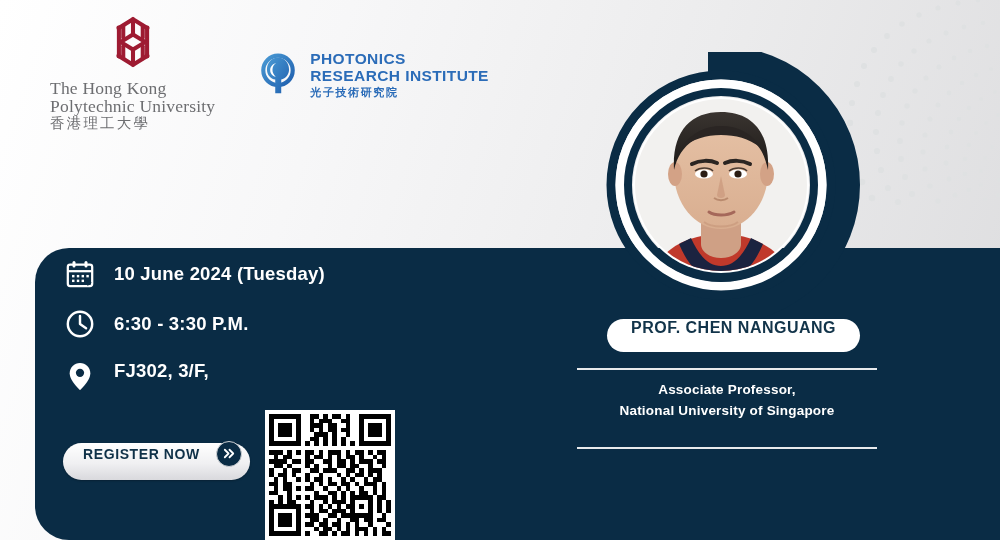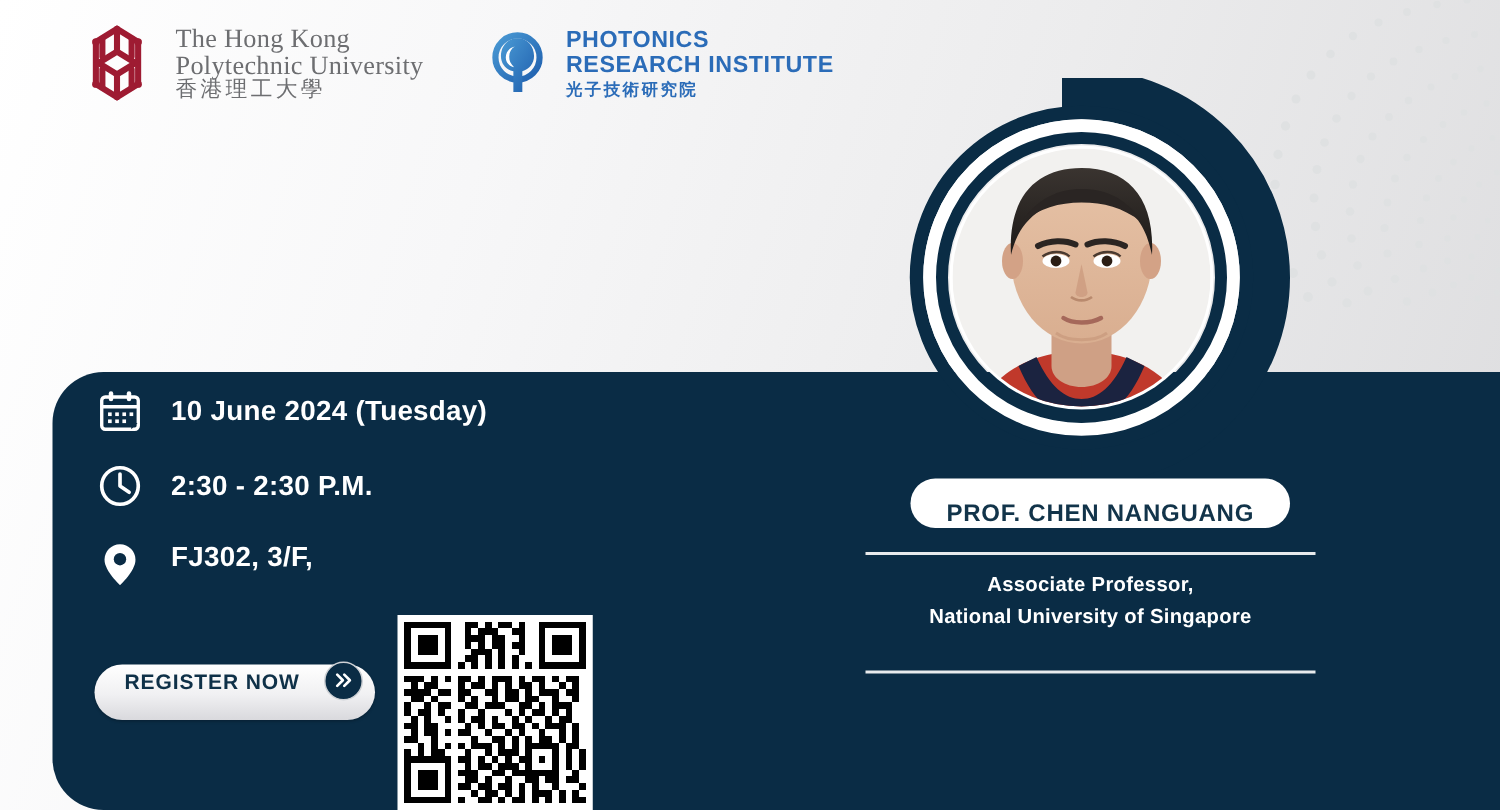--- a/index.html
+++ b/index.html
@@ -40,21 +40,21 @@
 
   
   .logos {
     position: absolute;
     left: 50px;
     top: 16px;
     display: flex;
     align-items: center;
     gap: 40px;
   }
-  .polyu-logo { display: flex; align-items: center; gap: 11px; }
+  .polyu-logo { display: flex; align-items: center; gap: 11px; flex-direction: column; }
   .polyu-mark { width: 56px; height: 52px; flex: 0 0 auto; }
   .polyu-words {
     line-height: 1.04;
     color: #6d6e71;
     font-family: "Liberation Serif", serif;
   }
   .polyu-words .l1,
   .polyu-words .l2 {
     font-size: 17.5px;
     letter-spacing: .2px;
@@ -204,21 +204,21 @@
   
   .name-pill {
     position: absolute;
     left: 607px;
     top: 319px;
     height: 33px;
     padding: 0 24px;
     border-radius: 17px;
     background: #ffffff;
     display: flex;
-    align-items: flex-end;
+    align-items: flex-start;
     justify-content: center;
   }
   .name-pill span {
     font-size: 16px;
     font-weight: bold;
     letter-spacing: .5px;
     color: #12344a;
     white-space: nowrap;
   }
 
@@ -418,21 +418,21 @@
       <span class="info-text">10 June 2024 (Tuesday)</span>
     </div>
 
     <div class="info-row">
       <span class="info-icon">
         <svg width="30" height="30" viewBox="0 0 32 32">
           <circle cx="16" cy="16" r="13" fill="none" stroke="#ffffff" stroke-width="2.6"></circle>
           <path d="M16 7.5 L16 16 L22.5 20.5" fill="none" stroke="#ffffff" stroke-width="2.6" stroke-linecap="round" stroke-linejoin="round"></path>
         </svg>
       </span>
-      <span class="info-text">2:30 - 2:30 P.M.</span>
+      <span class="info-text">6:30 - 3:30 P.M.</span>
     </div>
 
     <div class="info-row venue">
       <span class="info-icon">
         <svg width="30" height="30" viewBox="0 0 32 32">
           <path d="M16 2 C9.9 2 5 6.9 5 13 C5 21.2 16 31 16 31 C16 31 27 21.2 27 13 C27 6.9 22.1 2 16 2 Z" fill="#ffffff"></path>
           <circle cx="16" cy="12.6" r="4.4" fill="#0a2c45"></circle>
         </svg>
       </span>
       <span class="info-text">

